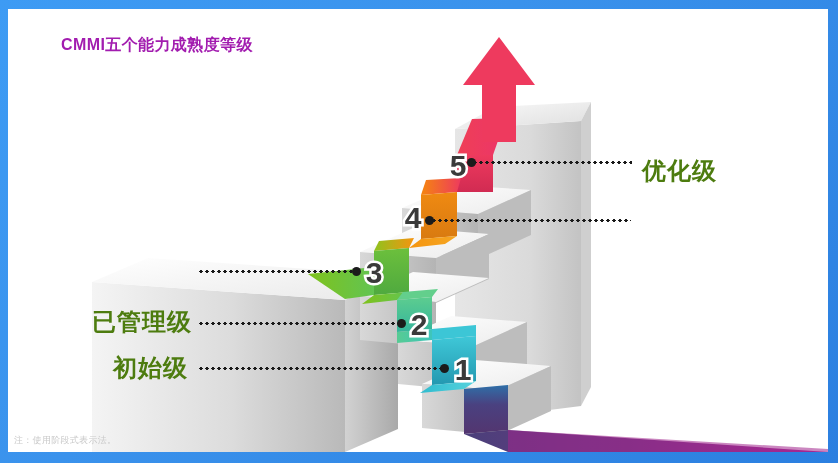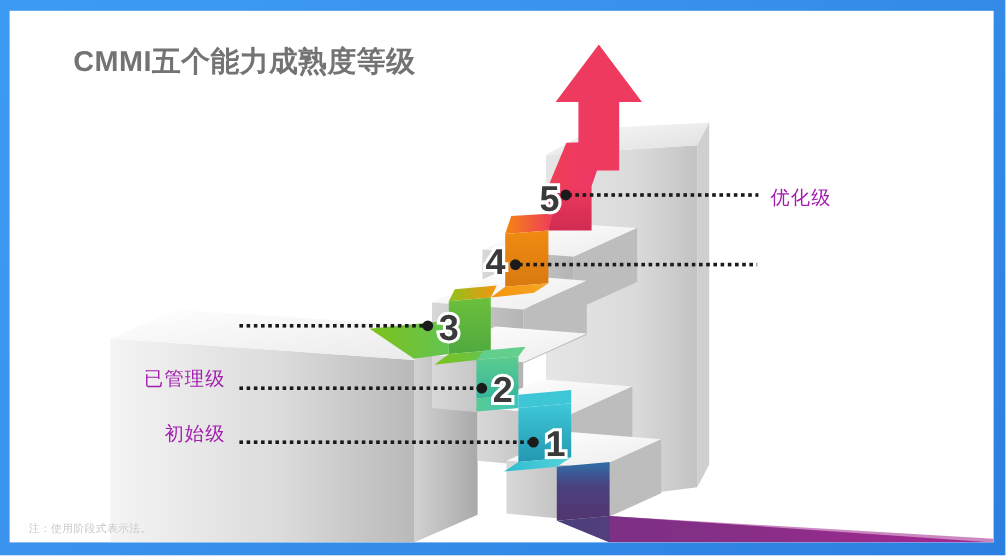--- a/index.html
+++ b/index.html
@@ -21,48 +21,47 @@
     position:absolute;
     left:8px;top:9px;
     width:820px;height:443px;
     background:#ffffff;
     overflow:hidden;
   }
   
   #title{
     position:absolute;
     left:53px;top:26px;
-    font-size:24px;
+    font-size:16px;
     font-weight:bold;
-    color:#737373;
+    color:#a21caf;
     letter-spacing:0.4px;
     white-space:nowrap;
   }
   
   #footnote{
     position:absolute;
     left:6px;top:425px;
     font-size:9px;
     color:#c9c9c9;
     white-space:nowrap;
     letter-spacing:0.3px;
-    margin-left:10px;
   }
   
   #stage{
     position:absolute;
     left:0;top:0;
     width:820px;height:443px;
   }
   
   .lvl-label{
     position:absolute;
-    font-size:16px;
-    font-weight:normal;
-    color:#a21caf;
+    font-size:24px;
+    font-weight:bold;
+    color:#4d7c0f;
     white-space:nowrap;
     letter-spacing:1px;
   }
   .lvl-label.right{ text-align:left; }
   .lvl-label.left{ text-align:right; }
   
   .leader{
     position:absolute;
     height:3px;
     background-image:radial-gradient(circle, #1a1a1a 48%, rgba(0,0,0,0) 52%);

